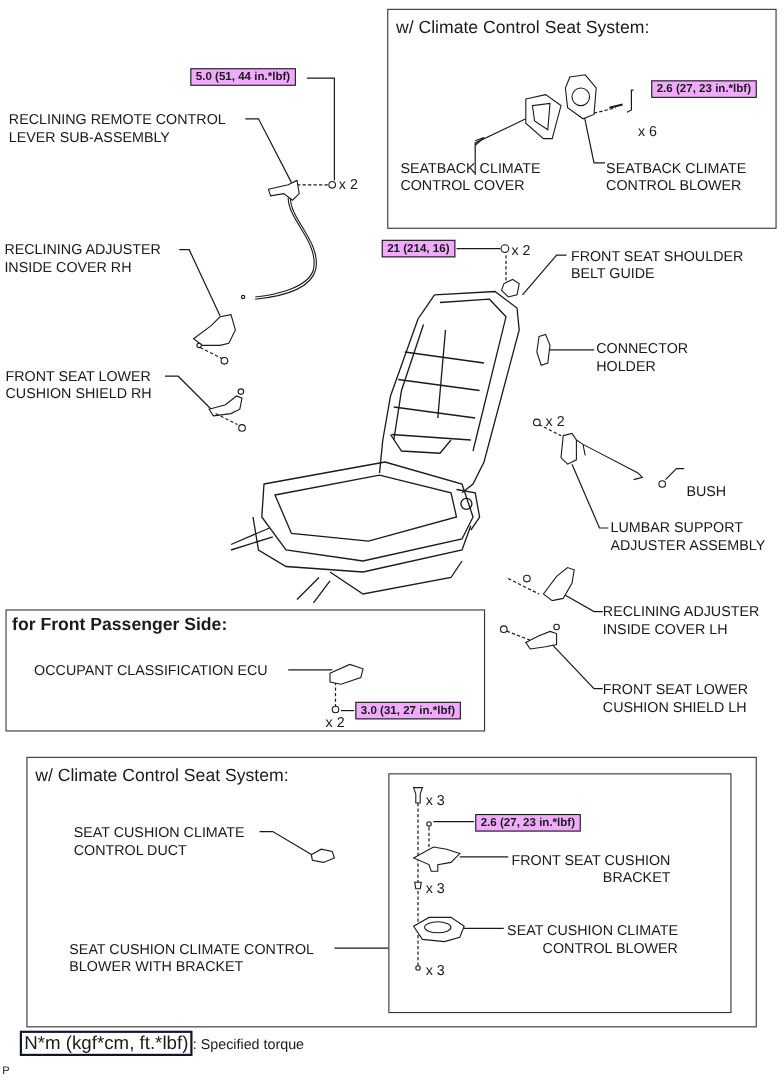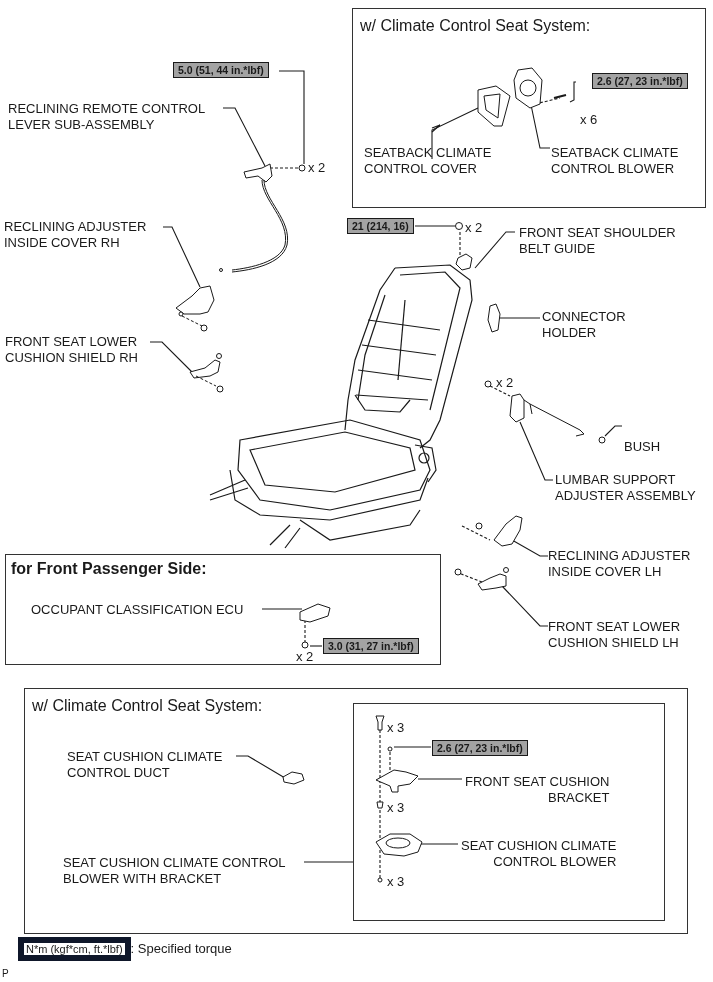--- a/index.html
+++ b/index.html
@@ -1,25 +1,25 @@
 <!DOCTYPE html>
 <html><head>
 <meta charset="utf-8">
 <style>
   html, body { margin:0; padding:0; background:#ffffff; }
   body { width:713px; height:982px; position:relative; overflow:hidden;
          font-family:"Liberation Sans", sans-serif; color:#1a1a1a; }
   .lbl { position:absolute; font-size:13px; line-height:16px; white-space:pre; color:#1a1a1a; }
-  .torque { position:absolute; border:1.5px solid #1a1a1a; background:#a3a3a3; font-size:10.5px; font-weight:bold;
+  .torque { position:absolute; border:1.5px solid #1a1a1a; background:#f0abfc; font-size:10.5px; font-weight:bold;
             line-height:14px; padding:0 4px; white-space:nowrap; }
   .qty { position:absolute; font-size:13px; line-height:14px; white-space:nowrap; }
   .box { position:absolute; border:1.5px solid #333; box-sizing:border-box; }
   .box-title { position:absolute; font-size:16px; line-height:18px; white-space:nowrap; }
   svg.art { position:absolute; left:0; top:0; width:713px; height:982px; }
-  .legend-box { border:6px solid #0f172a; padding:0 2px; font-size:11px; }
+  .legend-box { border:2px solid #0f172a; padding:0 2px; font-size:17px; }
   .legend { position:absolute; font-size:13px; line-height:16px; white-space:nowrap; }
 </style>
 </head>
 <body>
 
 <svg class="art" viewBox="0 0 713 982">
   <g fill="none" stroke="#1a1a1a" stroke-width="1.1">
 
     <path d="M279,71 L304,71 L304,164"></path>
 

